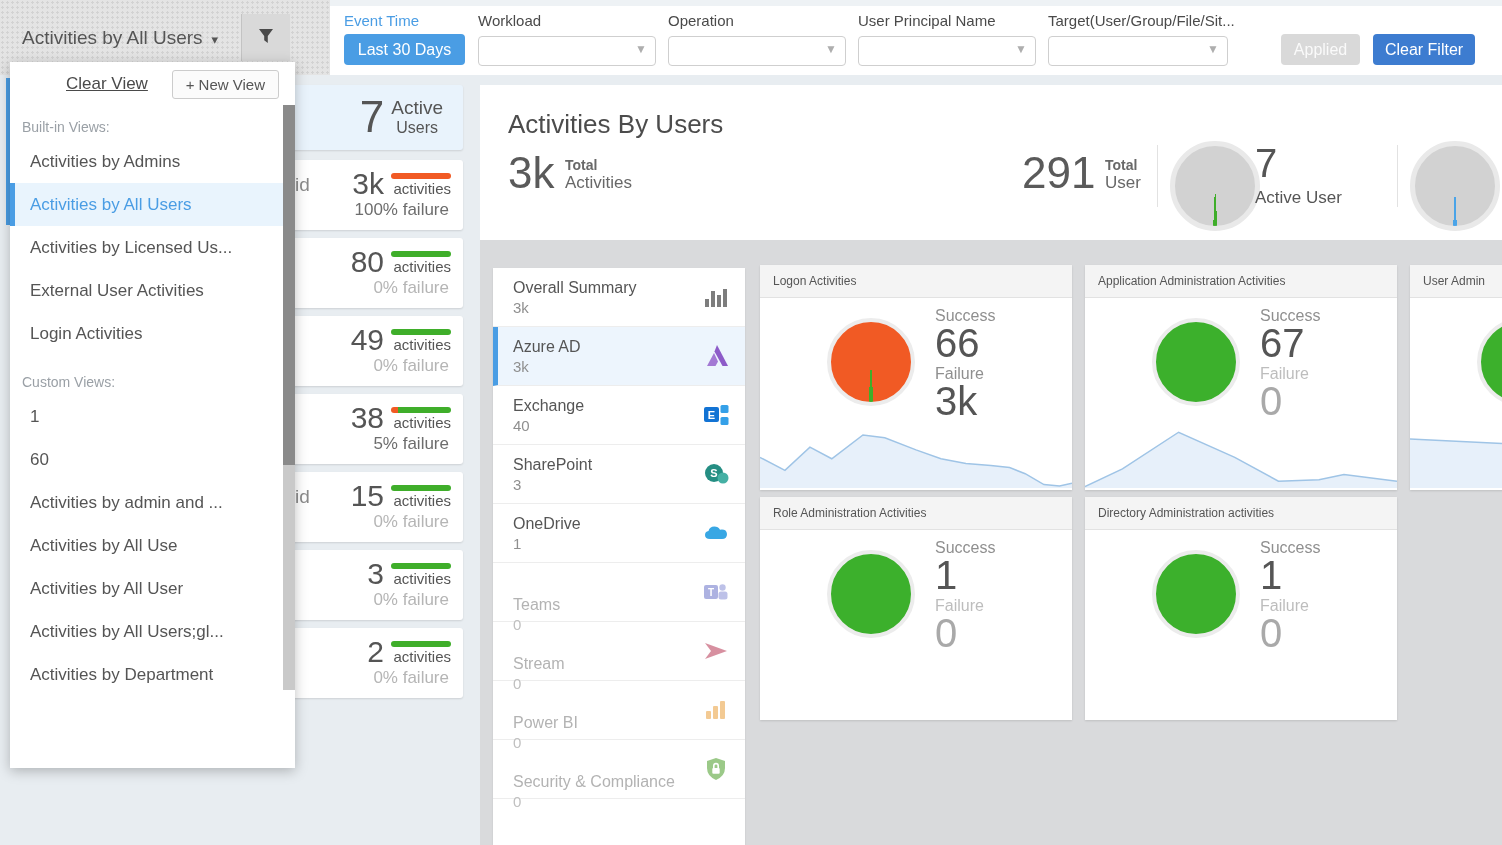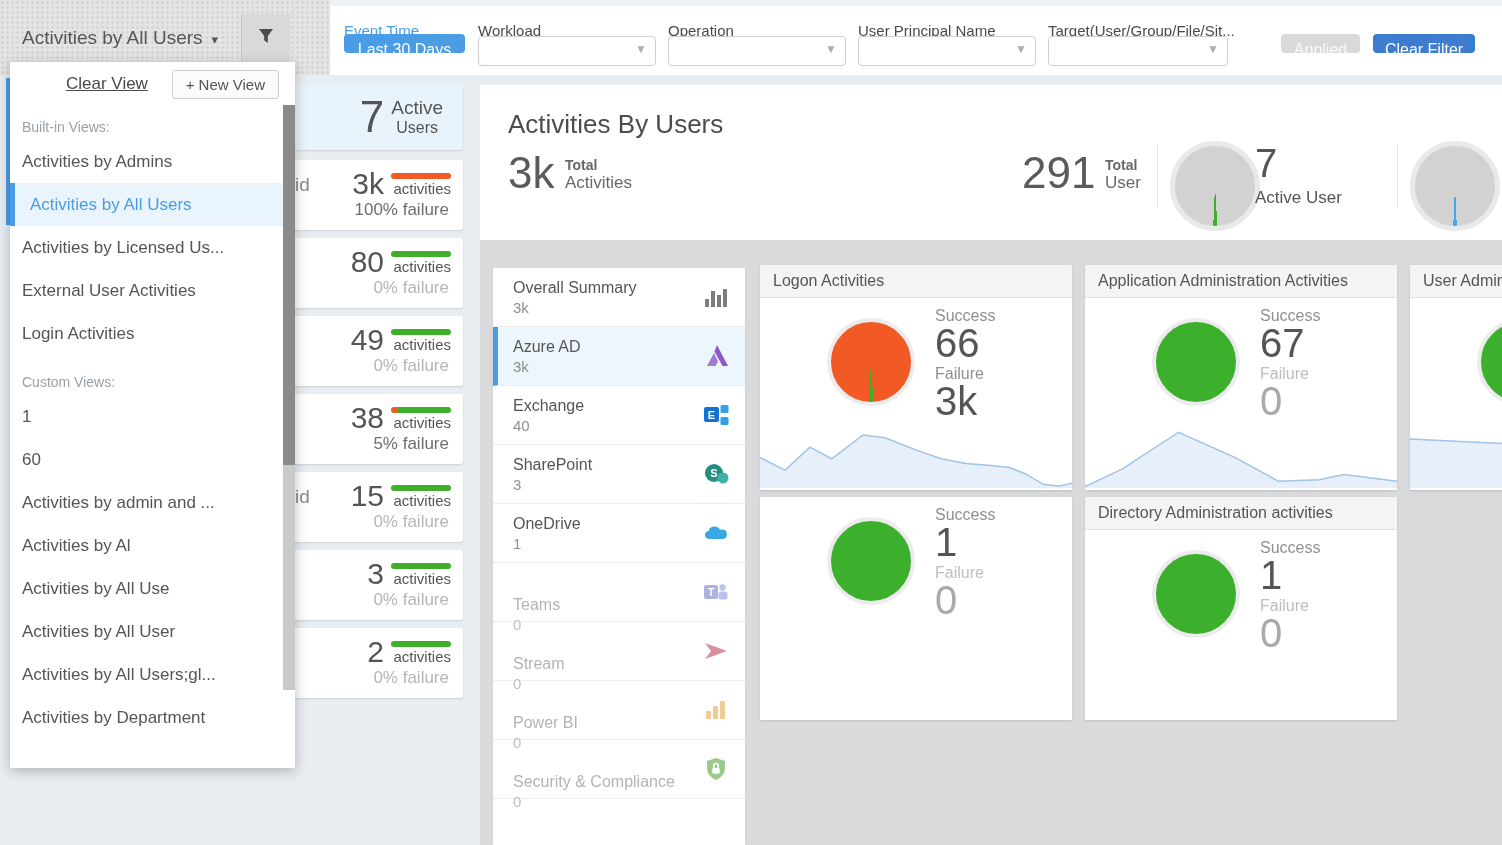--- a/index.html
+++ b/index.html
@@ -9,40 +9,40 @@
   
   .top-left-header{position:absolute;left:0;top:0;width:330px;height:75px;background:#e4e4e4;
     background-image:radial-gradient(#d2d2d2 1px,transparent 1.2px);background-size:5px 5px;z-index:40;}
   .view-selector{position:absolute;left:22px;top:0;height:75px;line-height:75px;font-size:19px;color:#555;cursor:pointer;}
   .view-caret{font-size:13px;margin-left:9px;color:#555;}
   .funnel-btn{position:absolute;left:241px;top:14px;width:48px;height:47px;background:#d9d9d9;
     border-left:1px solid #c3c3c3;display:flex;align-items:center;justify-content:center;cursor:pointer;}
 
   .filter-panel{position:absolute;left:330px;top:0;width:1172px;height:75px;background:#fff;z-index:39;}
   .filter-panel::before{content:"";position:absolute;left:0;top:0;right:0;height:6px;background:#eef2f5;}
-  .f-label{position:absolute;top:22px;font-size:15px;color:#4a4a4a;}
+  .f-label{position:absolute;top:12px;font-size:15px;color:#4a4a4a;}
   .f-label.blue{color:#4a9de4;}
   .select-box{position:absolute;top:36px;width:176px;height:28px;border:1px solid #cfcfcf;border-radius:4px;background:#fff;}
   .select-arrow{position:absolute;right:8px;top:5px;font-size:12px;color:#aeaeae;}
-  .btn{position:absolute;top:34px;height:19px;border-radius:4px;font-size:16px;text-align:center;cursor:pointer;}
+  .btn{position:absolute;top:34px;height:31px;border-radius:4px;font-size:16px;text-align:center;cursor:pointer;}
   .btn-days{left:14px;width:121px;background:#4a9de4;color:#fff;line-height:31px;}
   .btn-applied{left:951px;width:79px;background:#d9d9d9;color:#fafafa;line-height:31px;}
   .btn-clear{left:1043px;width:102px;background:#3d7cd0;color:#fff;line-height:31px;}
 
   
   .accent-strip{position:absolute;left:6px;top:78px;width:4px;height:147px;background:#4a9de4;z-index:45;}
   .view-dropdown{position:absolute;left:10px;top:62px;width:285px;height:706px;background:#fff;
     box-shadow:0 3px 12px rgba(0,0,0,.25);z-index:60;overflow:hidden;}
   .dd-header{position:relative;height:46px;}
   .clear-view{position:absolute;left:56px;top:12px;font-size:17px;color:#4a4a4a;text-decoration:underline;cursor:pointer;}
   .new-view-btn{position:absolute;right:16px;top:8px;height:27px;line-height:27px;padding:0 13px;
     border:1px solid #ccc;border-radius:3px;background:#fbfbfb;font-size:15px;color:#555;cursor:pointer;}
   .dd-heading{height:26px;line-height:26px;margin-top:6px;padding-left:12px;font-size:14px;color:#9aa0a6;}
   .dd-heading.custom{margin-top:14px;}
-  .dd-item{height:43px;line-height:43px;padding-left:12px;font-size:17px;color:#555;cursor:pointer;
+  .dd-item{height:43px;line-height:43px;padding-left:20px;font-size:17px;color:#555;cursor:pointer;
     white-space:nowrap;overflow:hidden;}
   .dd-item.selected{background:#e9f4fd;color:#4a9de4;border-left:5px solid #4a9de4;padding-left:15px;}
   .dd-track{position:absolute;right:0;top:43px;width:12px;height:585px;background:#c9c9c9;}
   .dd-thumb{position:absolute;left:0;top:0;width:12px;height:360px;background:#8a8a8a;}
 
   
   .cards-col{position:absolute;left:180px;top:85px;width:283px;z-index:10;}
   .summary-card{position:relative;height:65px;margin-bottom:10px;background:#e9f3fc;border-radius:3px;
     box-shadow:0 1px 2px rgba(0,0,0,.12);}
   .summary-inner{position:absolute;right:20px;top:6px;display:flex;align-items:flex-start;}
@@ -90,21 +90,21 @@
   .wl-count{font-size:15px;color:#8f8f8f;line-height:19px;}
   .wl-row.faded .wl-name{color:#b3b3b3;margin-top:44px;}
   .wl-row.faded .wl-count{color:#c0c0c0;}
   .wl-icon{position:absolute;right:14px;top:50%;transform:translateY(-50%);width:28px;height:26px;}
   .wl-row.faded .wl-icon{opacity:.65;}
 
   .chart-panel{position:absolute;width:312px;height:225px;background:#fff;box-shadow:0 1px 2px rgba(0,0,0,.12);}
   .p0{left:760px;top:265px;} .p1{left:1085px;top:265px;} .p2{left:1410px;top:265px;}
   .p3{left:760px;top:497px;height:223px;} .p4{left:1085px;top:497px;height:223px;}
   .panel-header{height:32px;line-height:32px;background:#f4f4f4;border-bottom:1px solid #e2e2e2;
-    padding-left:13px;font-size:16px;color:#555;white-space:nowrap;overflow:hidden;}
+    padding-left:13px;font-size:12px;color:#555;white-space:nowrap;overflow:hidden;}
   .panel-body{position:relative;height:calc(100% - 33px);overflow:hidden;}
   .pie{position:absolute;left:67px;top:20px;width:80px;height:80px;border-radius:50%;border:4px solid #ececec;}
   .pie-logon{background:conic-gradient(from 176.5deg,#3fae2a 0deg 7deg,#f15a24 7deg);}
   .pie-green{background:#3cb02c;}
   .panel-stats{position:absolute;left:175px;top:8px;}
   .ps-label{font-size:16px;color:#8f8f8f;line-height:20px;}
   .ps-value{font-size:40px;color:#555;line-height:34px;margin-bottom:4px;}
   .ps-label.muted{color:#bdbdbd;}
   .ps-value.muted{color:#a9a9a9;}
   .spark{position:absolute;left:0;bottom:2px;width:100%;height:68px;display:block;}
@@ -405,20 +405,21 @@
       <div class="panel-header">User Admin</div>
       <div class="panel-body">
         <div class="pie pie-green"></div>
         <svg class="spark" viewBox="0 0 100 100" preserveAspectRatio="none">
           <polygon points="0,28 100,50 100,100 0,100" fill="#e7f0fa"></polygon>
           <polyline points="0,28 100,50" fill="none" stroke="#9fc4e6" stroke-width="1.5" vector-effect="non-scaling-stroke"></polyline>
         </svg>
       </div>
     </div>
   <div class="chart-panel p3">
+      <div class="panel-header">Role Administration Activities</div>
       <div class="panel-body">
         <div class="pie pie-green"></div>
         <div class="panel-stats">
           <div class="ps-label">Success</div>
           <div class="ps-value">1</div>
           <div class="ps-label muted">Failure</div>
           <div class="ps-value muted">0</div>
         </div>
       </div>
     </div>
@@ -448,21 +449,20 @@
         <div class="dd-item selected">Activities by All Users</div>
         <div class="dd-item">Activities by Licensed Us...</div>
         <div class="dd-item">External User Activities</div>
         <div class="dd-item">Login Activities</div>
       </div>
     <div class="dd-heading custom">Custom Views:</div>
     <div id="custom-views">
         <div class="dd-item">1</div>
         <div class="dd-item">60</div>
         <div class="dd-item">Activities by admin and ...</div>
-        <div class="dd-item">Activities by Al</div>
         <div class="dd-item">Activities by All Use</div>
         <div class="dd-item">Activities by All User</div>
         <div class="dd-item">Activities by All Users;gl...</div>
         <div class="dd-item">Activities by Department</div>
       </div>
     <div class="dd-track">
         <div class="dd-thumb"></div>
       </div>
   </div>
 

